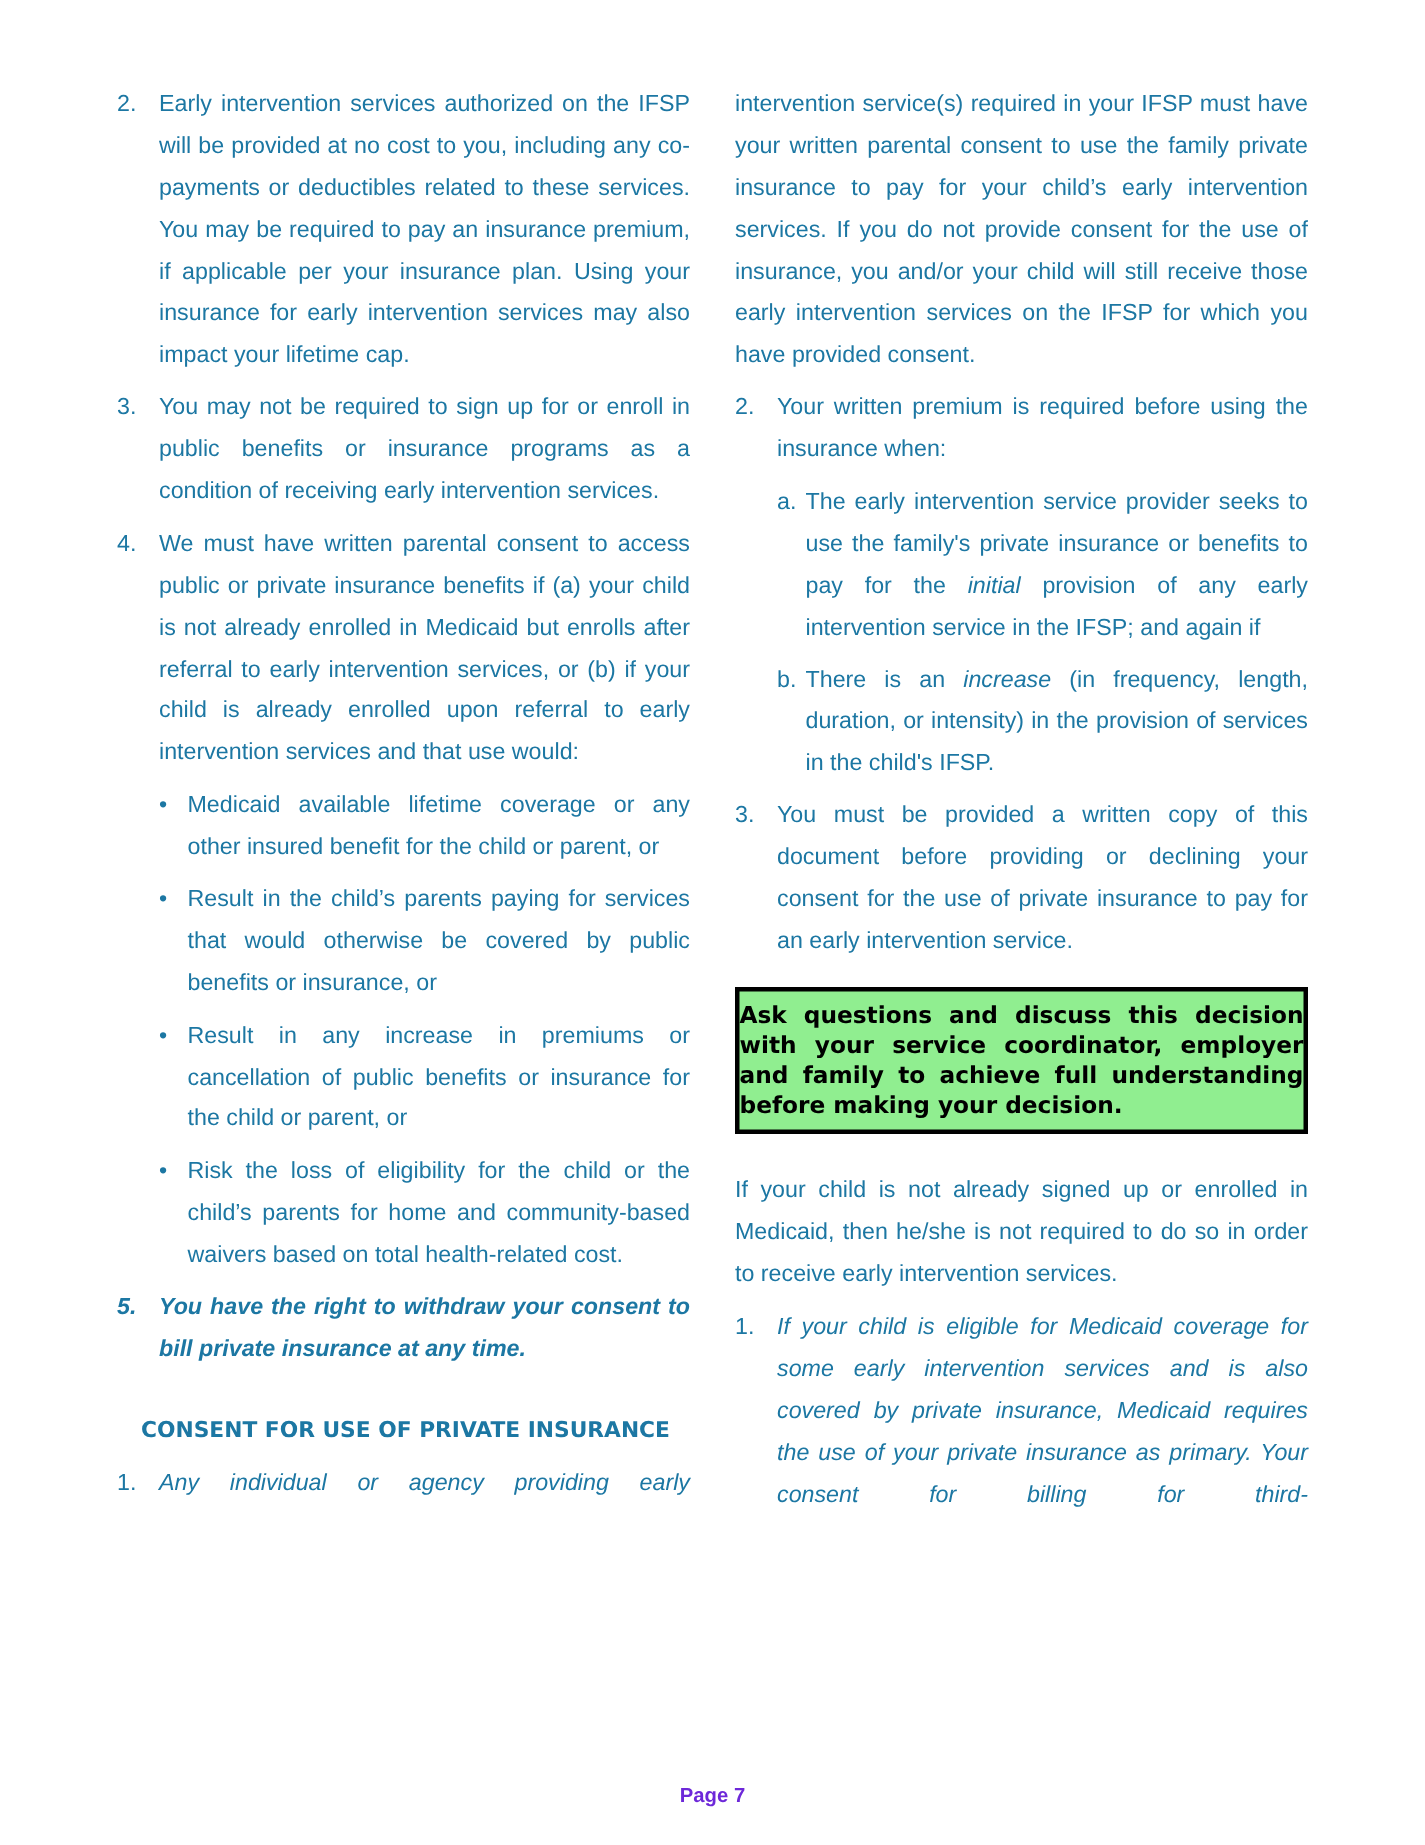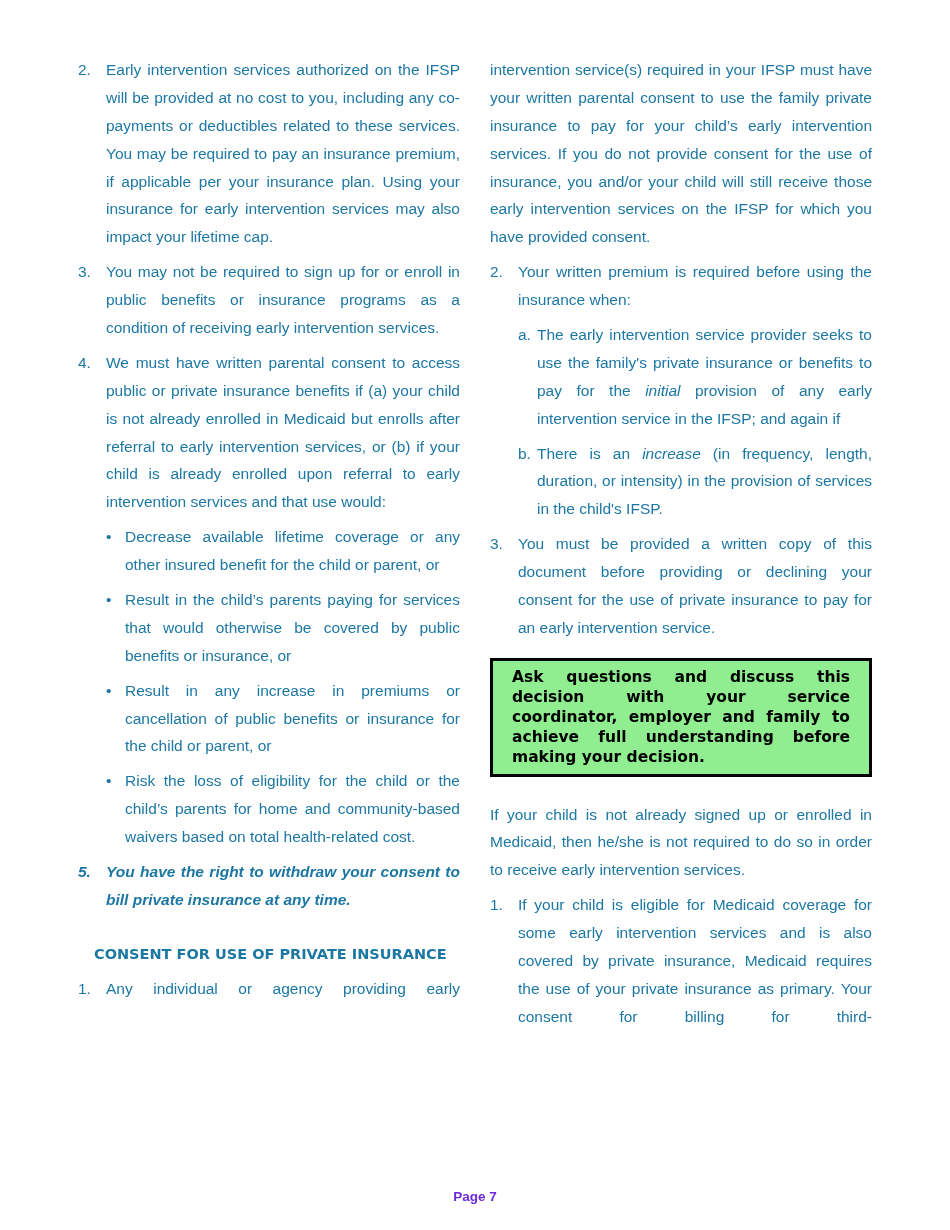--- a/index.html
+++ b/index.html
@@ -26,39 +26,39 @@
   .num-item { display: flex; margin: 0 0 7px 0; }
   .num { flex: 0 0 28px; }
   .txt { flex: 1 1 auto; text-align: justify; }
   .bullet-item { display: flex; margin: 7px 0 7px 28px; }
   .marker { flex: 0 0 19px; }
   .sub-item { display: flex; margin: 7px 0 7px 28px; }
   .sub-label { flex: 0 0 19px; }
   .emphatic { font-weight: bold; font-style: italic; }
   .it { font-style: italic; }
   .para { text-align: justify; margin: 0 0 7px 0; }
-  .force-last { text-align-last: justify; }
+  .force-last { text-align-last: justify; font-style: italic; }
   .heading {
     font-family: "DejaVu Sans", sans-serif;
     font-weight: bold;
     font-size: 14.5px;
     line-height: 1.45;
   }
   .heading-left { margin: 30px 0 10px 16px; }
   .heading-right { margin: 4px 0 12px 0; text-align: justify; }
   .callout {
     background: #90ee90;
     border: 3px solid #000000;
     color: #000000;
     font-family: "DejaVu Sans", sans-serif;
     font-weight: bold;
     font-size: 15.5px;
     line-height: 1.3;
     text-align: justify;
-    padding: 6px 19px;
+    padding: 6px 0;
     margin: 16px 0 24px 0;
   }
   .footer {
     position: absolute;
     left: 0; bottom: 26px;
     width: 100%;
     text-align: center;
     color: #6d28d9;
     font-weight: bold;
     font-size: 13.5px;
@@ -82,21 +82,21 @@
         <span class="txt">You may not be required to sign up for or enroll in public benefits or insurance programs as a condition of receiving early intervention services.</span>
       </div>
 
       <div class="num-item">
         <span class="num">4.</span>
         <span class="txt">We must have written parental consent to access public or private insurance benefits if (a) your child is not already enrolled in Medicaid but enrolls after referral to early intervention services, or (b) if your child is already enrolled upon referral to early intervention services and that use would:</span>
       </div>
 
       <div class="bullet-item">
         <span class="marker">•</span>
-        <span class="txt">Decrease available lifetime coverage or any other insured benefit for the child or parent, or</span>
+        <span class="txt">Medicaid available lifetime coverage or any other insured benefit for the child or parent, or</span>
       </div>
 
       <div class="bullet-item">
         <span class="marker">•</span>
         <span class="txt">Result in the child’s parents paying for services that would otherwise be covered by public benefits or insurance, or</span>
       </div>
 
       <div class="bullet-item">
         <span class="marker">•</span>
         <span class="txt">Result in any increase in premiums or cancellation of public benefits or insurance for the child or parent, or</span>

